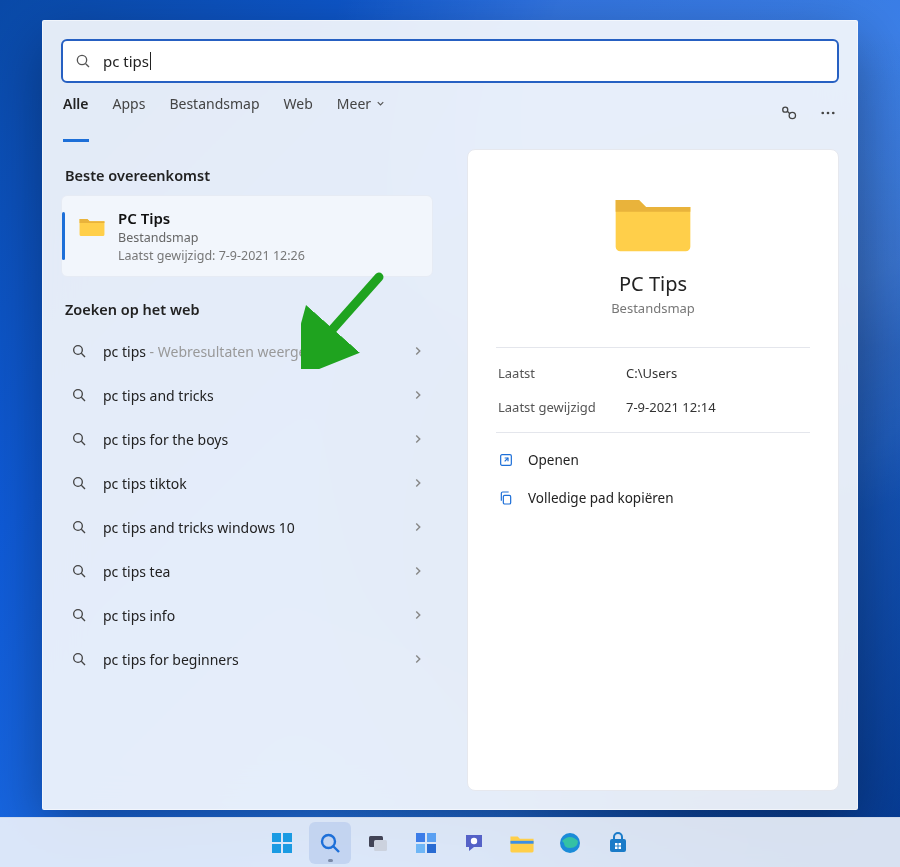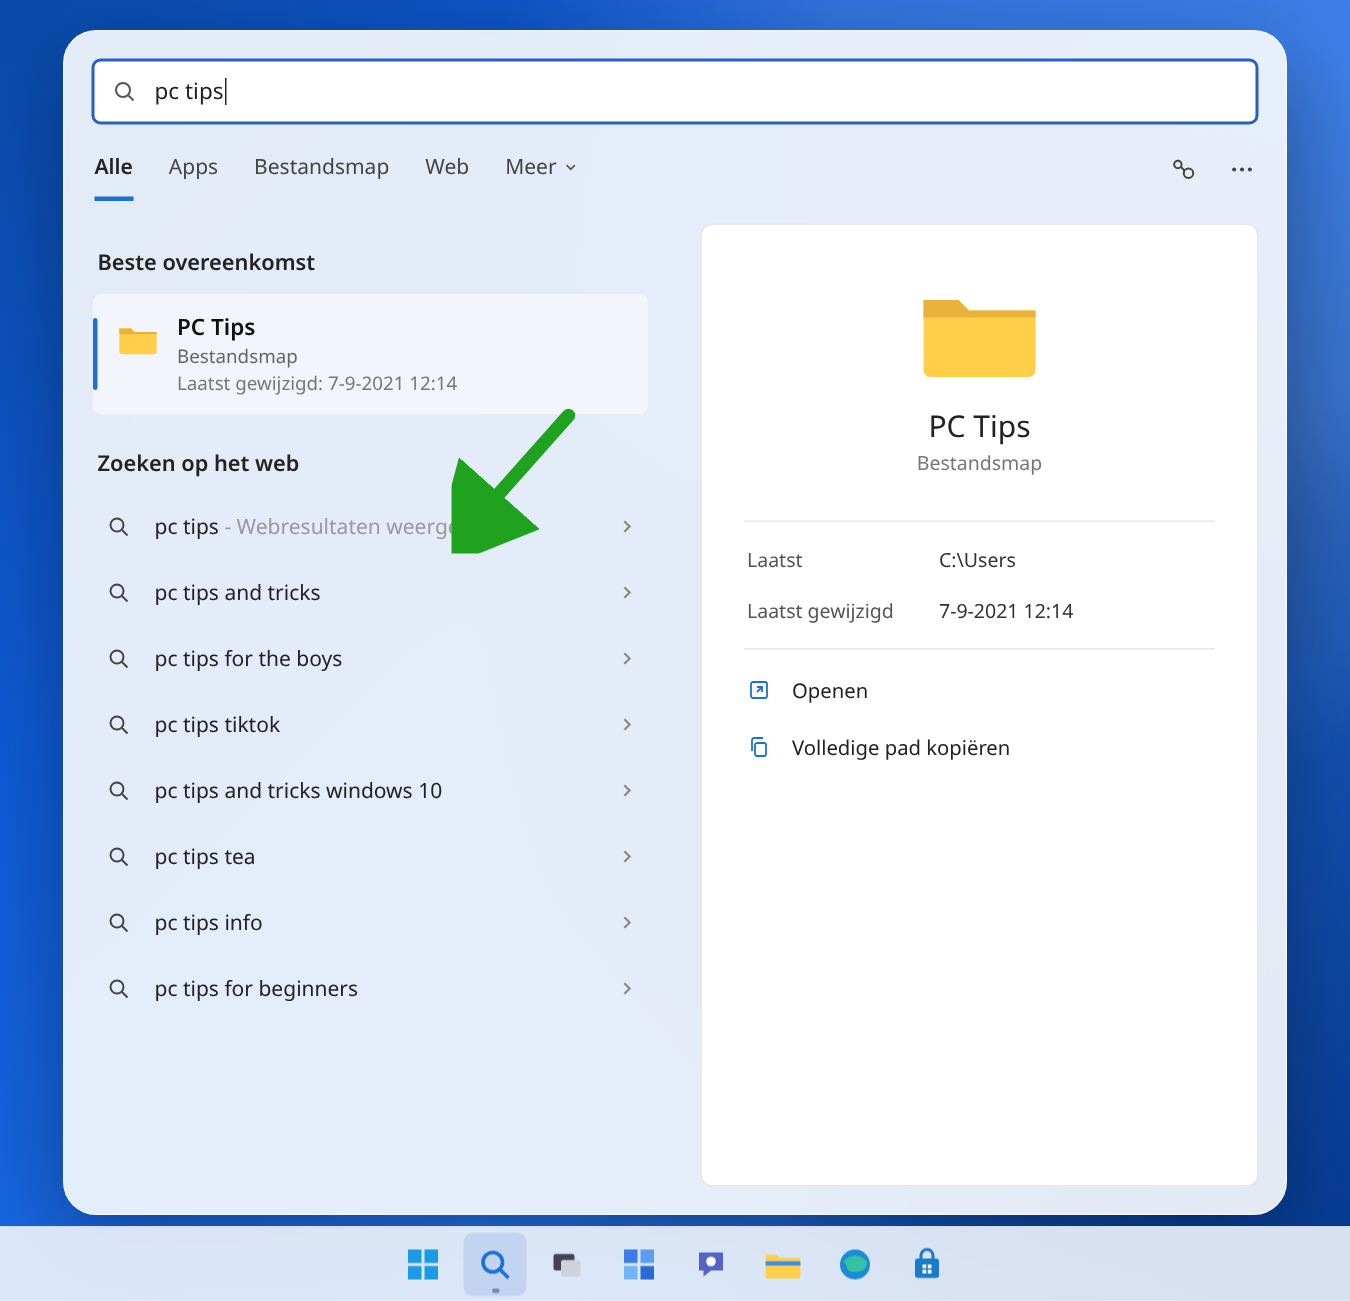--- a/index.html
+++ b/index.html
@@ -14,21 +14,21 @@
     background:
       radial-gradient(circle at 85% 10%, rgba(255,255,255,0.15) 0 20%, transparent 40%),
       radial-gradient(circle at 95% 70%, rgba(0,40,120,0.5) 0 25%, transparent 55%);
   }
   .panel {
     position: absolute;
     left: 42px; top: 20px;
     width: 816px; height: 790px;
     background: rgba(246,248,252,0.92);
     backdrop-filter: blur(20px);
-    border-radius: 22px;
+    border-radius: 2px;
     border: 1px solid rgba(255,255,255,0.5);
     box-shadow: 0 20px 60px rgba(0,0,0,0.35);
     display: flex; flex-direction: column;
   }
   .search-bar {
     margin: 18px 18px 0 18px;
     height: 44px;
     background: #fff;
     border: 2px solid #2660c2;
     border-radius: 6px;
@@ -47,21 +47,21 @@
   }
   .tab-row {
     display: flex; align-items: center;
     padding: 0 20px; margin-top: 18px;
     height: 34px;
     position: relative;
   }
   .tab {
     font-size: 14px; color: #444;
     margin-right: 24px;
-    padding-bottom: 10px;
+    padding-bottom: 26px;
     border-bottom: 3px solid transparent;
     cursor: default;
     display: flex; align-items: center; gap: 4px;
   }
   .tab.active { font-weight: 600; border-bottom-color: #1d6fd8; color: #222; }
   .tab-row .right-icons {
     position: absolute; right: 20px; top: 2px;
     display: flex; gap: 20px; align-items: center;
   }
   .pane-split {
@@ -205,21 +205,21 @@
     <div class="left">
       <div class="sect-hd">Beste overeenkomst</div>
       <div class="best-match">
         <svg class="folder-ic-sm" width="28" height="24" viewBox="0 0 36 30">
           <path d="M2 6 h10 l3 3 h19 v17 a2 2 0 0 1 -2 2 H4 a2 2 0 0 1 -2 -2 Z" fill="#ffcf4a"></path>
           <path d="M2 6 h10 l3 3 h19 v2 H2 Z" fill="#e9b33b"></path>
         </svg>
         <div>
           <div class="bm-title">PC Tips</div>
           <div class="bm-sub">Bestandsmap</div>
-          <div class="bm-date">Laatst gewijzigd: 7-9-2021 12:14</div>
+          <div class="bm-date">Laatst gewijzigd: 7-9-2021 12:26</div>
         </div>
       </div>
 
       <div class="sect-hd" style="margin-top:22px">Zoeken op het web</div>
       <div class="web-list" id="web-list">
           <div class="web-row">
             <svg width="16" height="16" viewBox="0 0 24 24" fill="none" stroke="#444" stroke-width="2">
               <circle cx="10.5" cy="10.5" r="6.5"></circle>
               <line x1="15.5" y1="15.5" x2="21" y2="21"></line>
             </svg>

